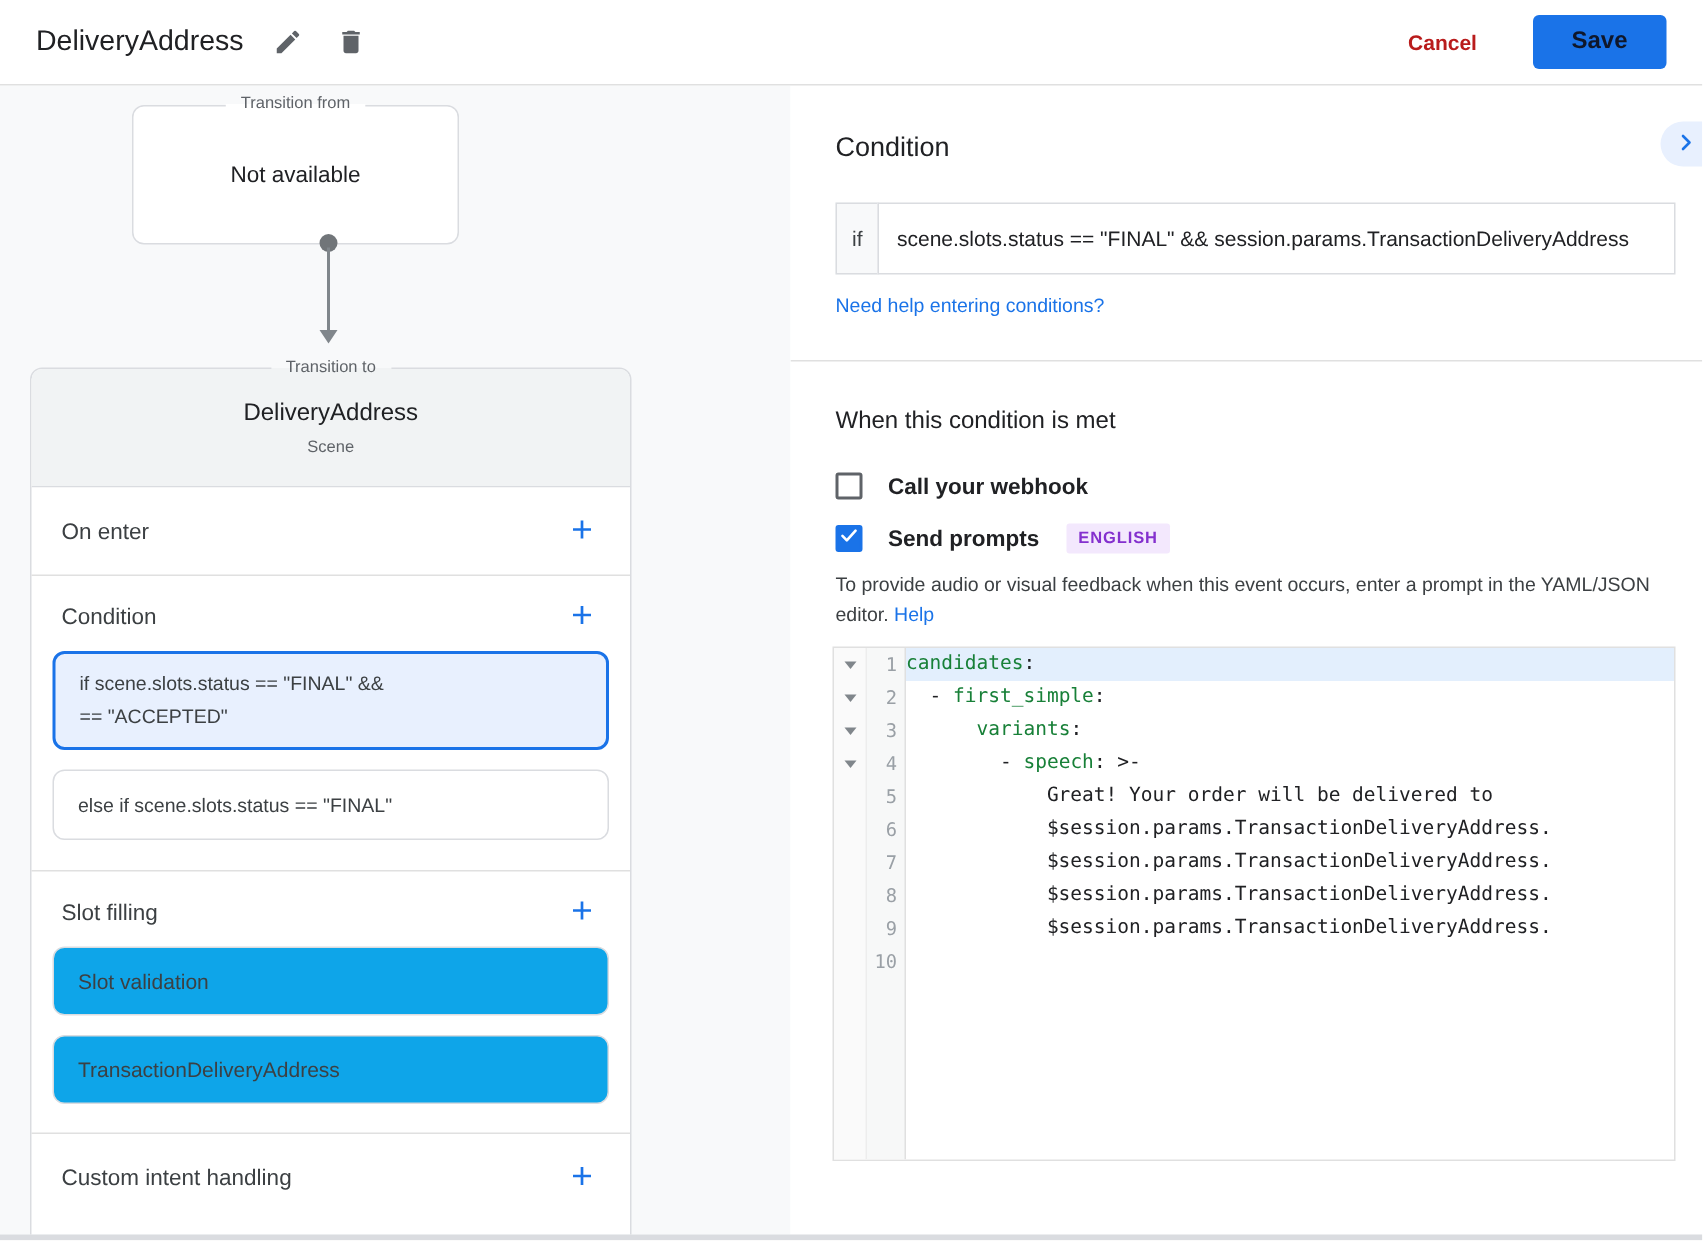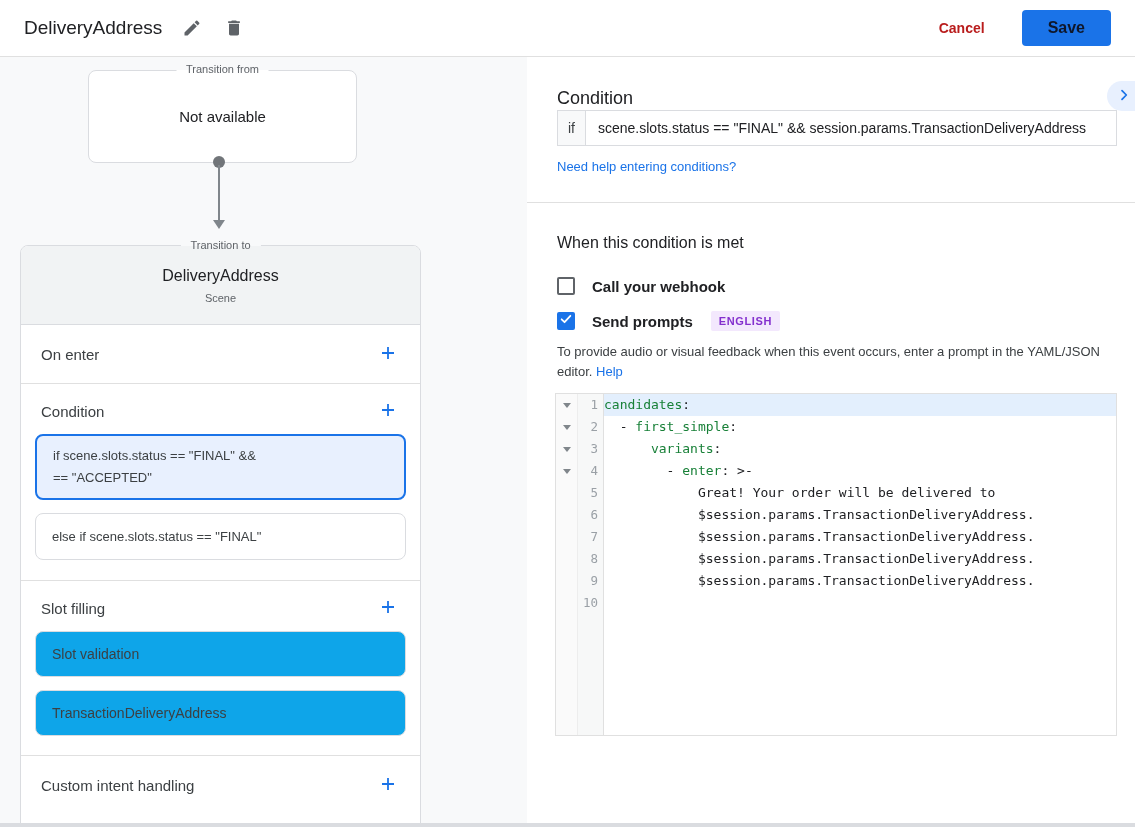--- a/index.html
+++ b/index.html
@@ -21,21 +21,21 @@
   .topbar .spacer { flex:1; }
   .cancel-btn { background:none; border:none; color:#b91c1c; font-size:14px; font-weight:bold; font-family:inherit; cursor:pointer; margin-right:37px;text-align:center; }
   .save-btn { background:#1a73e8; border:none; color:#0f172a; font-size:16px; font-weight:bold; font-family:inherit; cursor:pointer; border-radius:4px; padding:9px 26px; }
 
   
   .left-col {
     position:absolute; top:57px; left:0; width:527px; bottom:4px;
     background:#f8f9fa; overflow:hidden;
   }
   .tf-box {
-    position:absolute; left:88px; top:13px; width:269px; height:93px;
+    position:absolute; left:88px; top:13px; width:218px; height:93px;
     background:#fff; border:1px solid #dadce0; border-radius:8px;
     display:flex; align-items:center; justify-content:center;
   }
   .tf-box .legend {
     position:absolute; top:-8px; left:50%; transform:translateX(-50%);
     font-size:11px; color:#5f6368; padding:0 10px; white-space:nowrap;
     background:linear-gradient(to bottom, #f8f9fa 55%, #ffffff 55%);
   }
   .tf-box .value { font-size:15px; color:#202124; }
   .connector-dot { position:absolute; left:213px; top:99px; width:12px; height:12px; border-radius:50%; background:#717579; }
@@ -84,21 +84,21 @@
     position:absolute; top:57px; left:527px; right:0; bottom:4px;
     background:#fff; padding:0 18px 0 30px; overflow:hidden;
   }
   .panel-title-row { position:relative; margin-top:31px; height:22px; }
   .panel-title { font-size:18px; color:#202124; }
   .expand-pill {
     position:absolute; right:-18px; top:-7px; width:28px; height:30px;
     background:#e8f0fe; border:none; border-radius:16px 0 0 16px; cursor:pointer;
     display:flex; align-items:center; justify-content:center; padding-left:6px;
   }
-  .if-row { display:flex; height:36px; }
+  .if-row { display:flex; margin-top:25px; height:48px; }
   .if-label {
     background:#f8f9fa; border:1px solid #dadce0; font-size:14px; color:#3c4043;
     display:flex; align-items:center; padding:0 10px;
   }
   .if-input {
     flex:1; margin-left:-1px; border:1px solid #dadce0; background:#fff;
     font-family:inherit; font-size:14px; color:#202124; padding:0 12px; outline:none;
   }
   .help-link { display:inline-block; margin-top:13px; font-size:13px; color:#1a73e8; text-decoration:none; cursor:pointer; }
   .panel-divider { border-top:1px solid #e0e0e0; margin:27px -18px 0 -30px; }
@@ -312,21 +312,21 @@
         <div class="cell">6</div>
         <div class="cell">7</div>
         <div class="cell">8</div>
         <div class="cell">9</div>
         <div class="cell">10</div>
       </div>
       <div class="code-col">
         <div class="cline hl"><span></span><span class="key">candidates</span><span>:</span></div>
         <div class="cline"><span>  - </span><span class="key">first_simple</span><span>:</span></div>
         <div class="cline"><span>      </span><span class="key">variants</span><span>:</span></div>
-        <div class="cline"><span>        - </span><span class="key">enter</span><span>: &gt;-</span></div>
+        <div class="cline"><span>        - </span><span class="key">speech</span><span>: &gt;-</span></div>
         <div class="cline"><span>            Great! Your order will be delivered to</span><span class="key"></span><span></span></div>
         <div class="cline"><span>            $session.params.TransactionDeliveryAddress.</span><span class="key"></span><span></span></div>
         <div class="cline"><span>            $session.params.TransactionDeliveryAddress.</span><span class="key"></span><span></span></div>
         <div class="cline"><span>            $session.params.TransactionDeliveryAddress.</span><span class="key"></span><span></span></div>
         <div class="cline"><span>            $session.params.TransactionDeliveryAddress.</span><span class="key"></span><span></span></div>
         <div class="cline"><span></span><span class="key"></span><span></span></div>
       </div>
     </div>
   </div>
 

